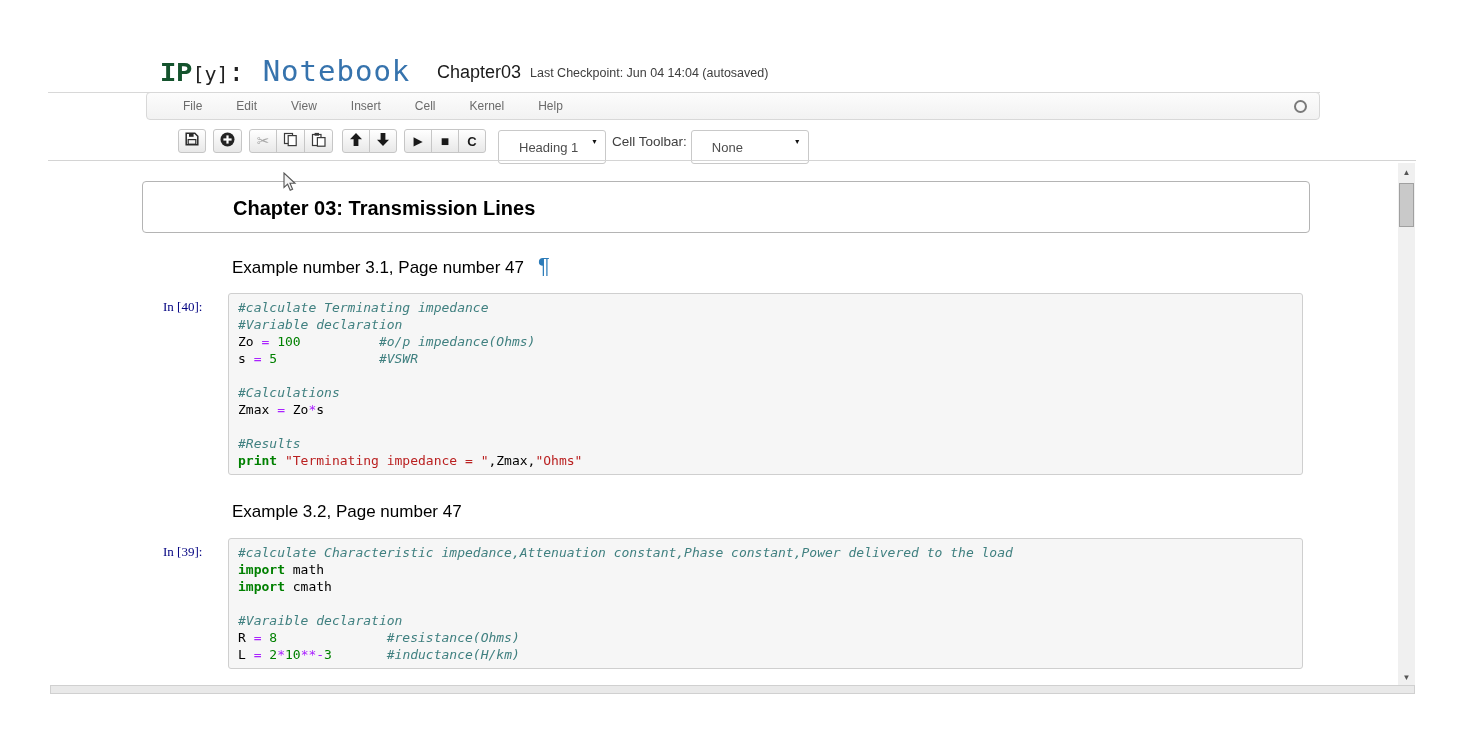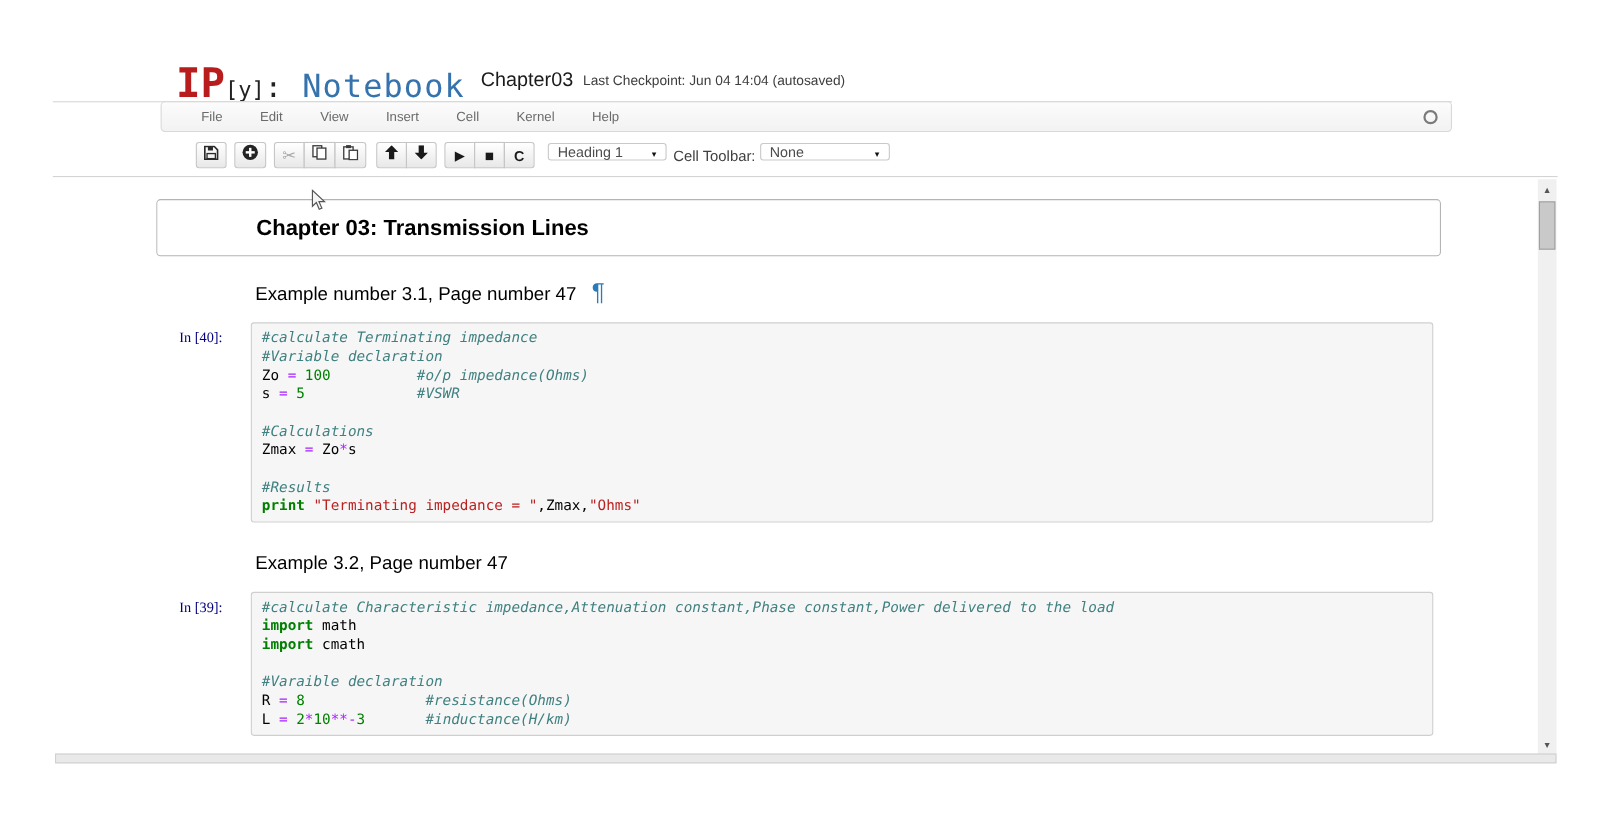--- a/index.html
+++ b/index.html
@@ -3,21 +3,21 @@
 <meta charset="utf-8">
 <style>
   * { margin:0; padding:0; box-sizing:border-box; }
   html,body { width:1464px; height:743px; background:#fff; overflow:hidden;
               font-family:"Liberation Sans", sans-serif; }
   .page { position:relative; width:1464px; height:743px; background:#fff; }
 
   
   .logo { position:absolute; left:160px; top:54px; white-space:nowrap;
           font-family:"DejaVu Sans Mono", monospace; }
-  .logo .lg-ip { font-size:37px; font-weight:bold; color:#b91c1c; }
+  .logo .lg-ip { font-size:27px; font-weight:bold; color:#14532d;font-family:Liberation Mono, monospace; }
   .logo .lg-y  { font-size:20px; font-weight:normal; color:#222; }
   .logo .lg-colon { font-size:26px; color:#222; }
   .logo .lg-name { font-size:29px; color:#3673AD; letter-spacing:1px; }
   .nbtitle { position:absolute; left:437px; top:62px; font-size:18px; color:#1a1a1a; font-weight:500;}
   .checkpoint { position:absolute; left:530px; top:66px; font-size:12.5px; color:#3d3d3d; }
 
   
   .menubar-line { position:absolute; left:48px; top:92px; width:1272px; height:0; border-top:1px solid #d8d8d8; }
   .menubar { position:absolute; left:146px; top:92px; width:1174px; height:28px;
              background:linear-gradient(#fcfcfc,#f2f2f2); border:1px solid #d8d8d8;
@@ -34,22 +34,22 @@
          justify-content:center; cursor:pointer; }
   .btn-group { display:flex; }
   .btn-group .btn { border-radius:0; margin-left:-1px; }
   .btn-group .btn:first-child { border-radius:3px 0 0 3px; margin-left:0; }
   .btn-group .btn:last-child { border-radius:0 3px 3px 0; }
   .tb-gap7 { width:7px; } .tb-gap9 { width:9px; } .tb-gap12 { width:12px; } .tb-gap6 { width:6px; } .tb-gap4 { width:4px; }
   .icon-txt { font-size:12px; color:#1a1a1a; line-height:1; }
   .icon-cut { font-size:15px; color:#a8a8a8; }
   .icon-stop { font-size:14px; }
   .icon-restart { font-size:13px; font-weight:bold; }
-  .select-box { height:16px; margin-top:1px; background:#fff; border:1px solid #c9c9c9; border-radius:3px;
-                display:flex; align-items:center; padding:0 8px; position:relative; cursor:pointer; }
+  .select-box { height:34px; margin-top:1px; background:#fff; border:1px solid #c9c9c9; border-radius:3px;
+                display:flex; align-items:center; padding:0 20px; position:relative; cursor:pointer; }
   .select-box .sel-text { font-size:13px; color:#4d4d4d; }
   .select-box .caret { position:absolute; right:7px; top:7px; font-size:7px; color:#111; }
   .sel-celltype { width:108px; }
   .sel-celltoolbar { width:118px; }
   .tb-label { font-size:13.5px; color:#404040; line-height:24px; padding-top:1px; }
 
   
   .divider2 { position:absolute; left:48px; top:160px; width:1368px; height:0; border-top:1px solid #d4d4d4; }
 
   

